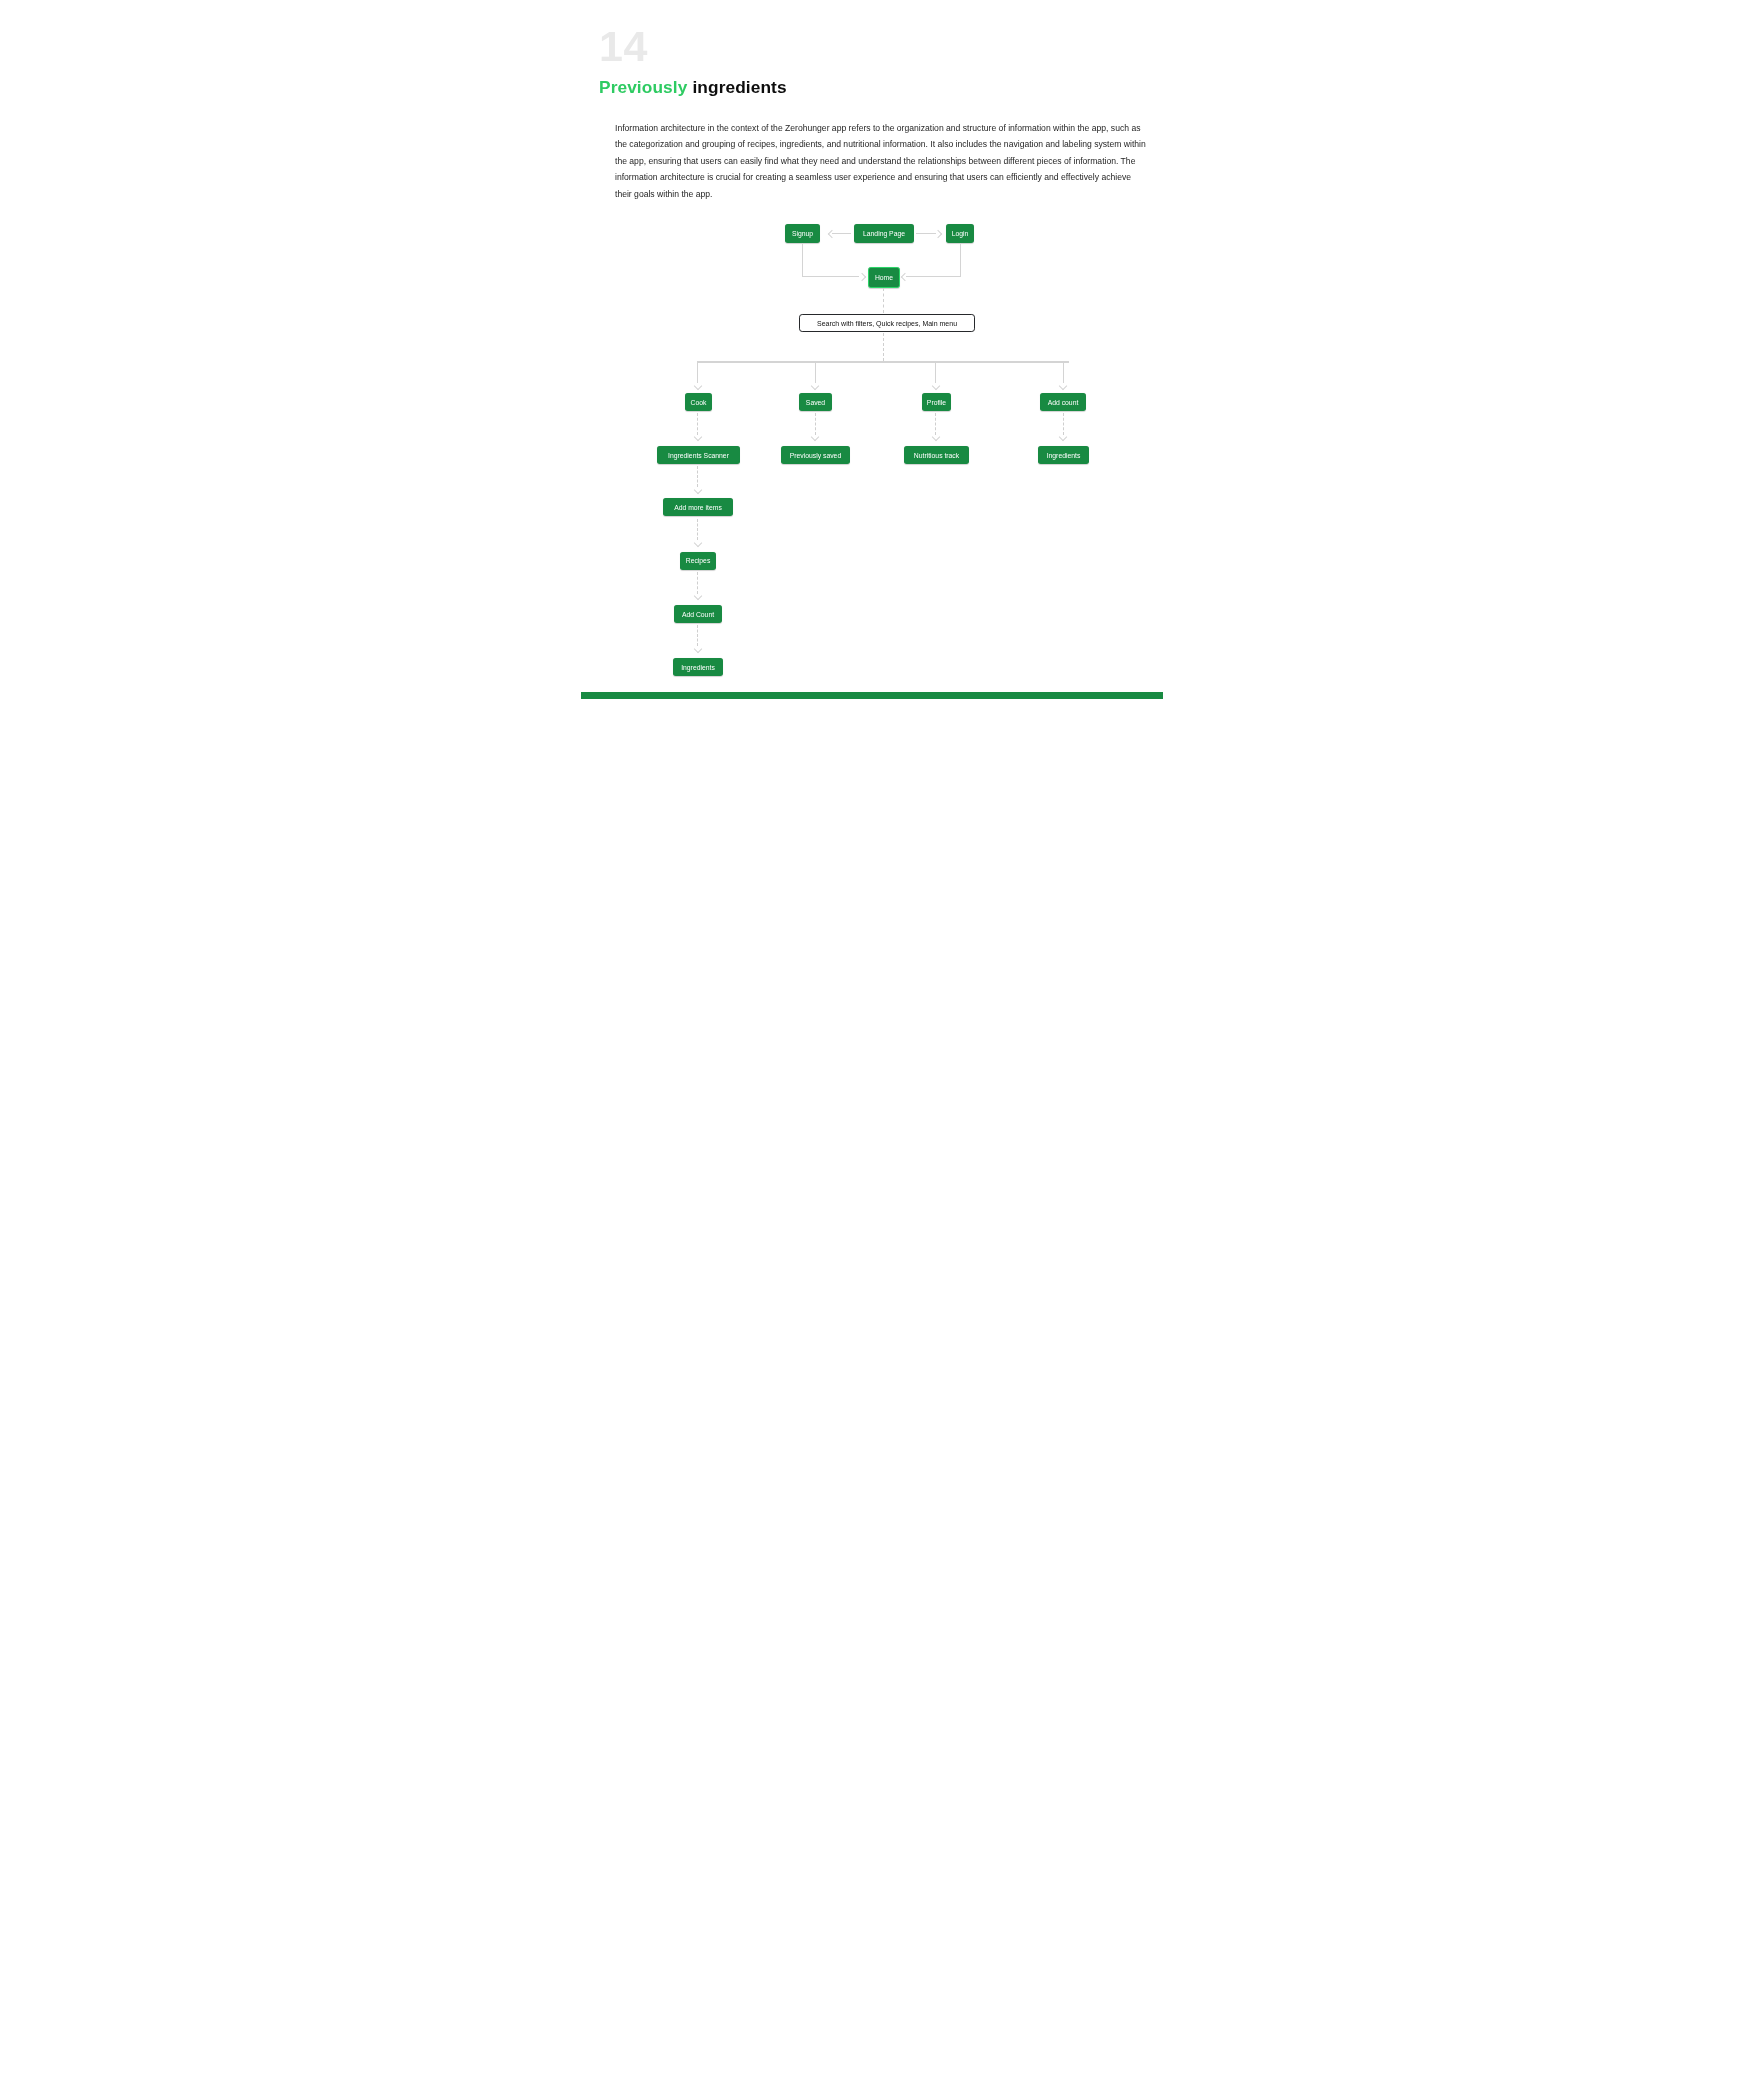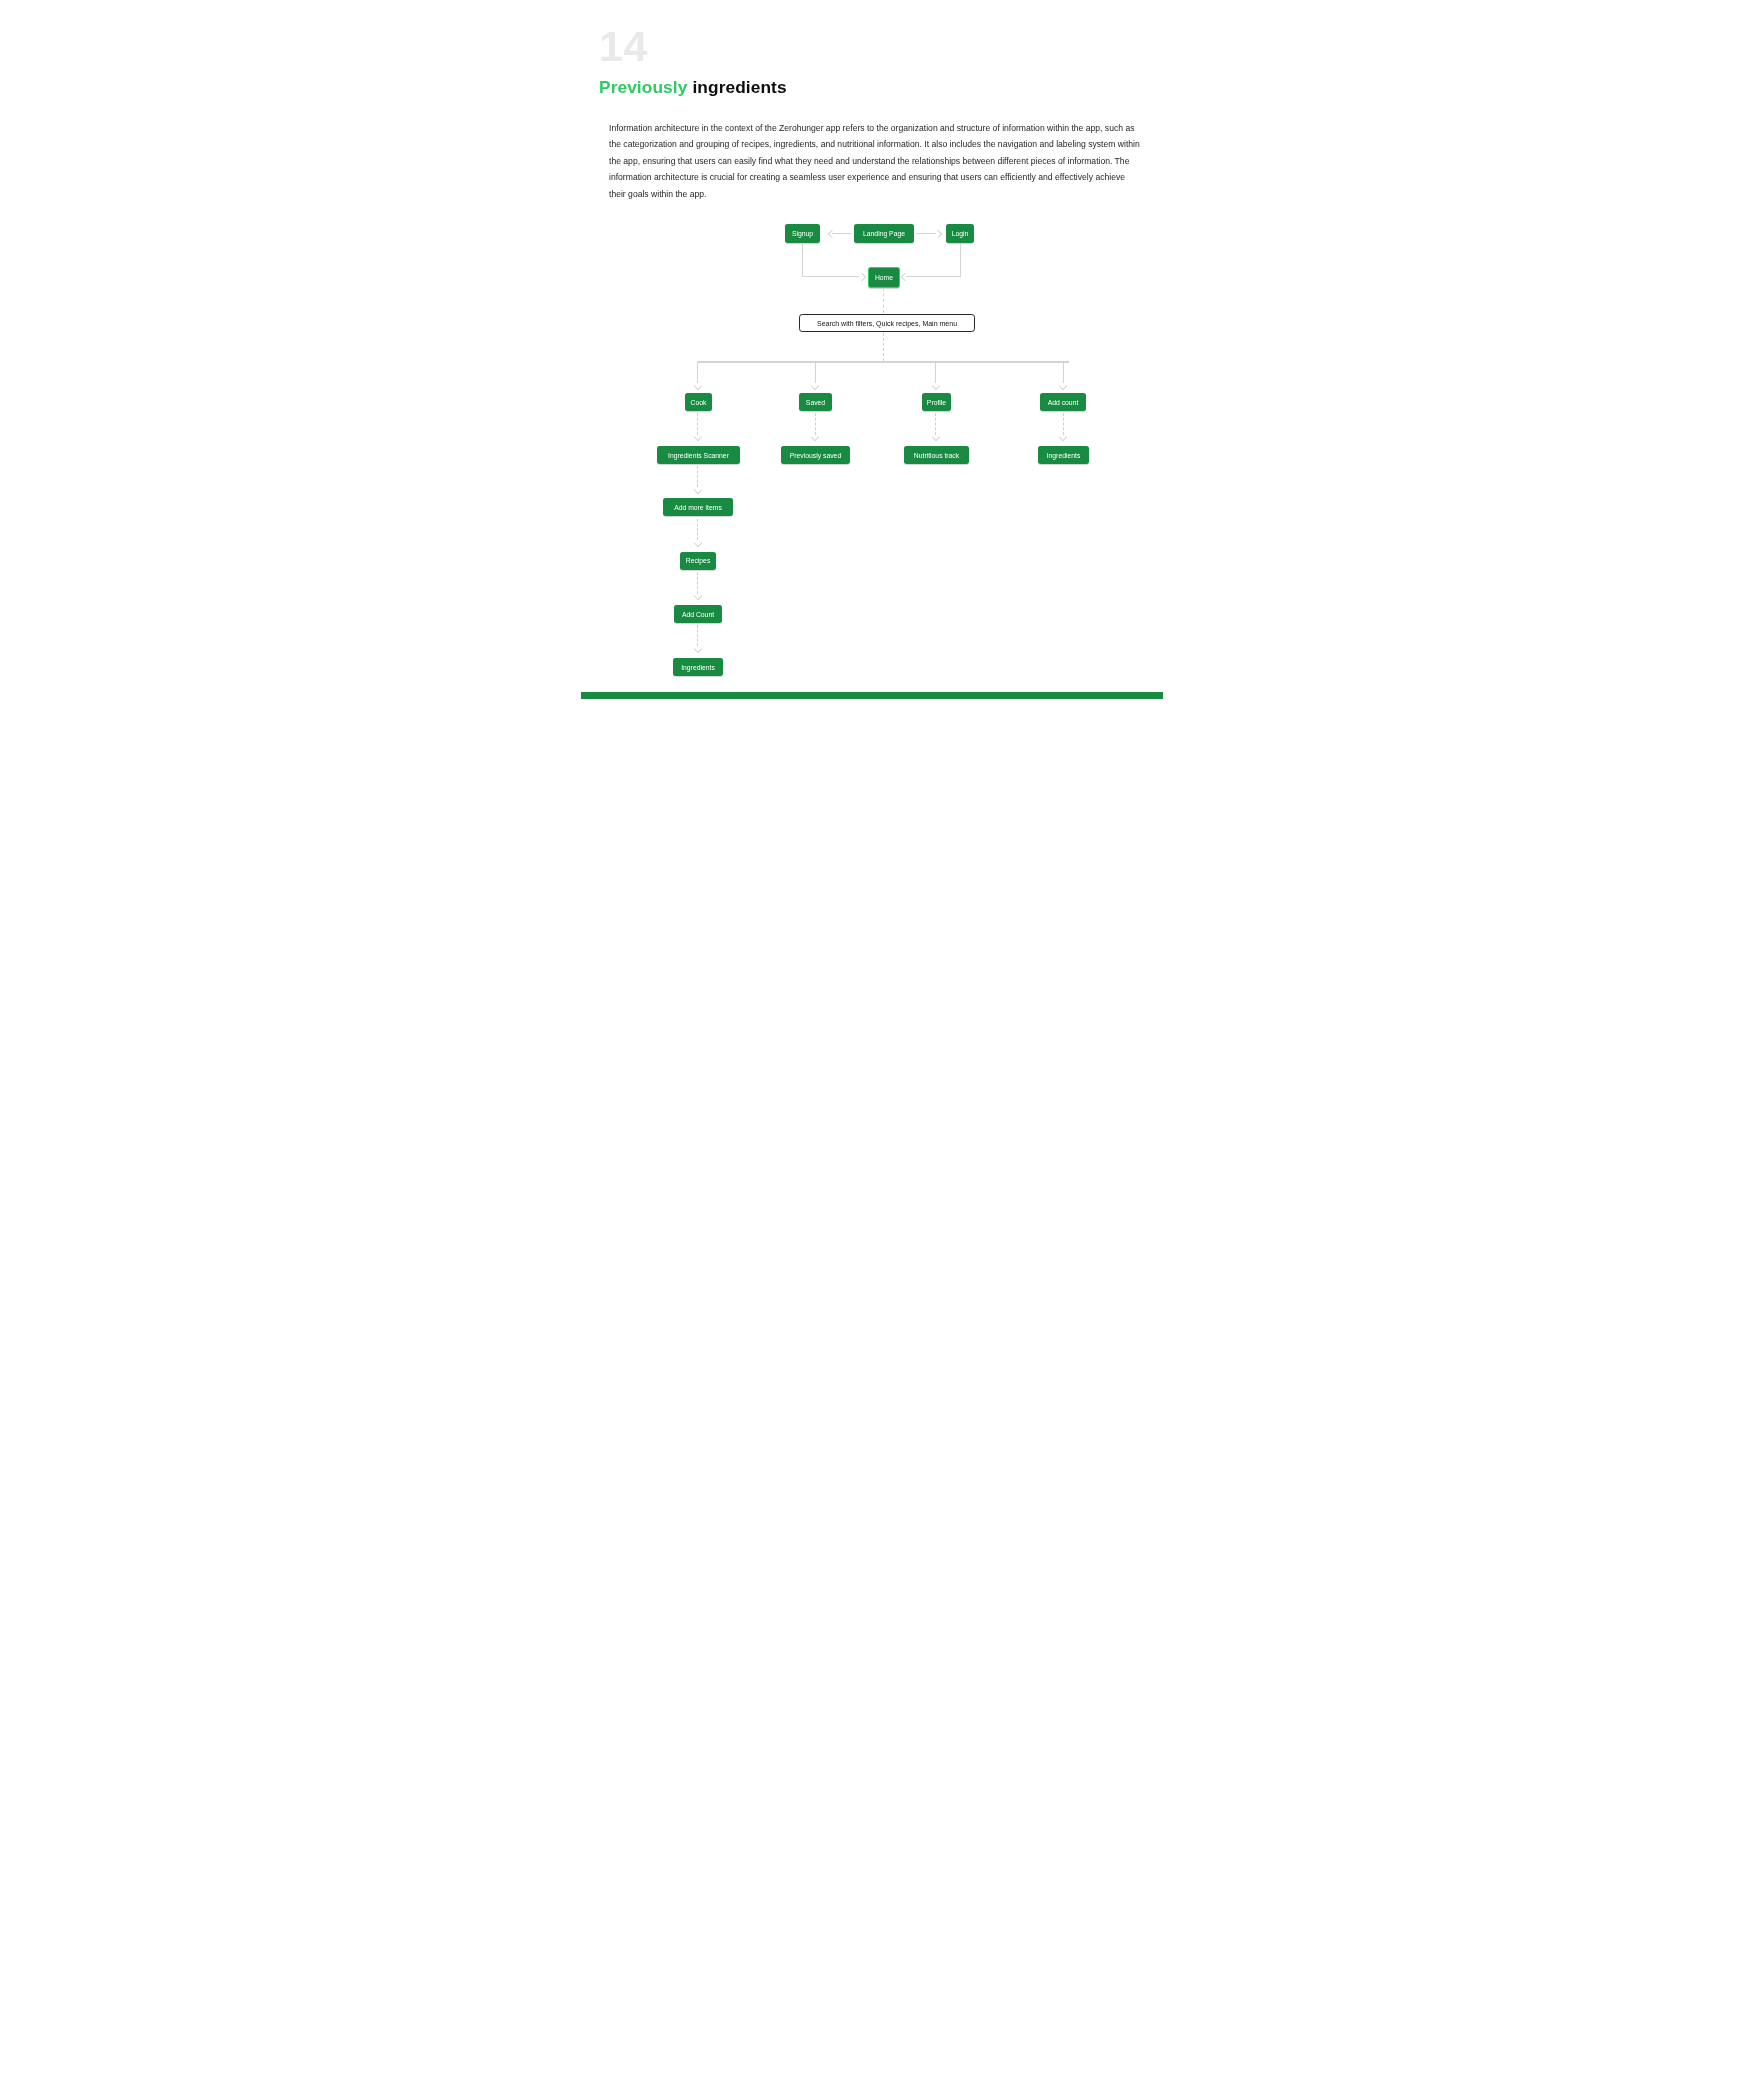--- a/index.html
+++ b/index.html
@@ -11,21 +11,21 @@
     --page-number-gray:#e9e9e9;
     --connector-gray:#d4d4d4;
     --dash-gray:#cfcfcf;
     --text-black:#1f1f1f;
   }
   .canvas { position:relative; width:582px; height:699px; margin:0 auto; background:#fff; overflow:hidden; }
 
   .page-number { position:absolute; left:18px; top:24.5px; font-size:43px; font-weight:700; line-height:1; letter-spacing:0.5px; color:var(--page-number-gray); }
   .title { position:absolute; left:18px; top:65px; font-size:17.3px; font-weight:700; letter-spacing:0.1px; color:#0d0d0d; white-space:nowrap; }
   .title .hi { color:var(--title-green); margin-right:5px; }
-  .para { position:absolute; left:28px; top:111px; width:533px; font-size:8.6px; line-height:16.5px; color:var(--text-black); }
+  .para { position:absolute; left:34px; top:111px; width:533px; font-size:8.6px; line-height:16.5px; color:var(--text-black); }
 
   .node { position:absolute; background:var(--node-green); color:#fff; border-radius:2.7px; display:flex; align-items:center; justify-content:center; font-size:6.8px; white-space:nowrap; box-shadow:0 0.5px 0.9px rgba(0,0,0,.18); }
   .node.home { border:1.1px solid var(--home-highlight-green); }
   .node.outline { background:#fff; color:#111; border:0.9px solid #26282b; border-radius:3.2px; box-shadow:none; font-size:7px; }
 
   .vline { position:absolute; width:1.4px; background:var(--connector-gray); }
   .hline { position:absolute; height:1.4px; background:var(--connector-gray); }
   .hline.thick { height:1.8px; }
   .dline { position:absolute; width:0; border-left:1.4px dashed var(--dash-gray); }
   .chev { position:absolute; width:5px; height:5px; border-right:1.4px solid var(--connector-gray); border-bottom:1.4px solid var(--connector-gray); }

